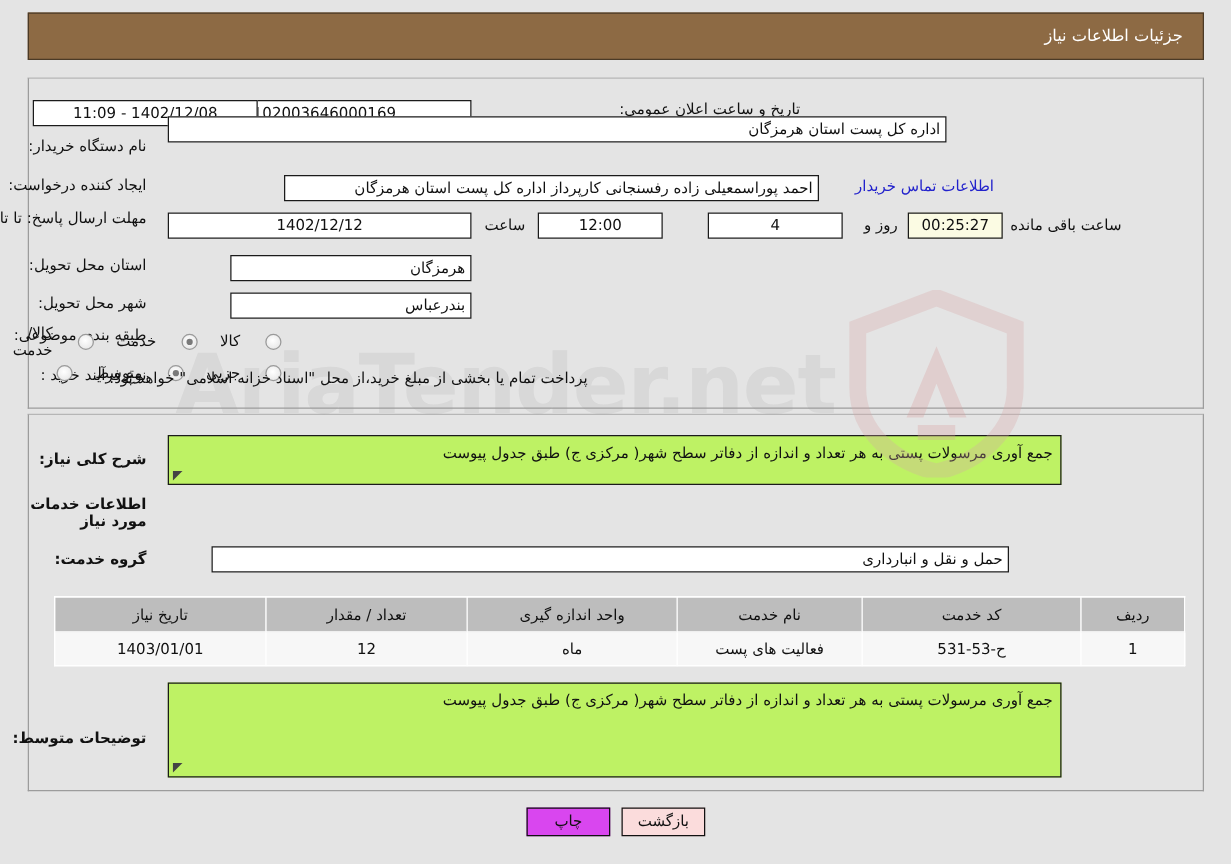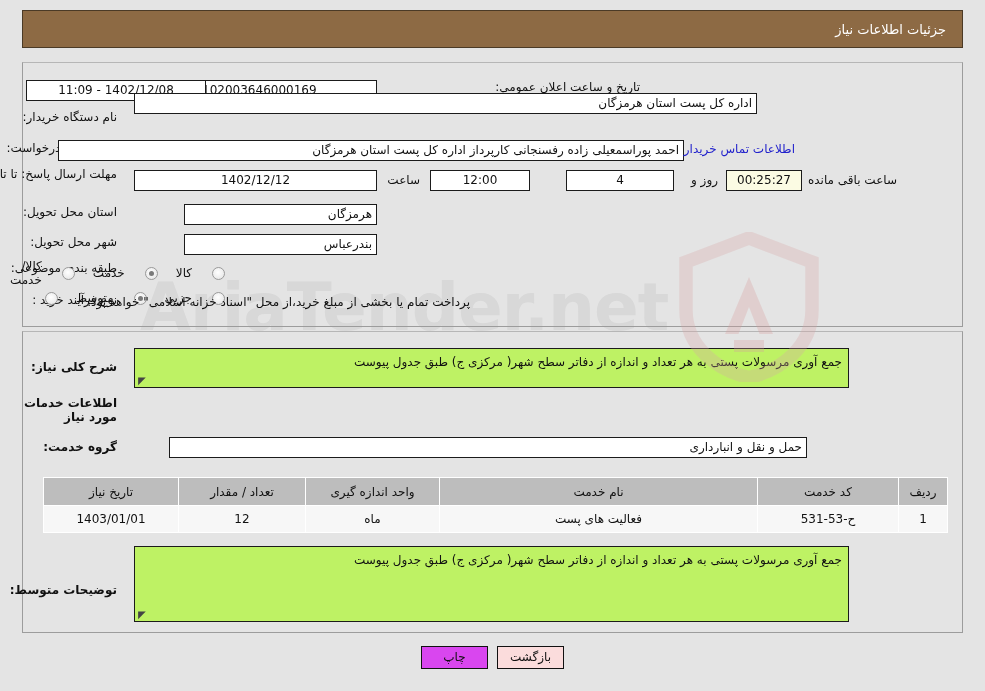--- a/index.html
+++ b/index.html
@@ -182,21 +182,21 @@
     background: #fff;
     border: 1px solid #b9b9b9;
   }
   .grid th {
     background: #bdbdbd;
     border: 1px solid #ffffff;
     height: 27px;
     font-weight: normal;
     color: #111;
     text-align: center;
-    padding: 0 4px;
+    padding: 0 21px;
   }
   .grid td {
     background: #f7f7f7;
     border: 1px solid #ffffff;
     height: 26px;
     text-align: center;
     padding: 0 4px;
     color: #111;
   }
 
@@ -264,21 +264,21 @@
 <div class="fld center" style="position:absolute; right:779px; top:80px; width:180px; z-index:3;">1402/12/08 - 11:09</div>
 
 <div class="row" style="right:868px; top:110px;">
   <span class="lbl">نام دستگاه خریدار:</span>
 </div>
 <div class="fld right" style="position:absolute; right:228px; top:93px; width:623px; z-index:3;">اداره کل پست استان هرمزگان</div>
 
 <div class="row" style="right:868px; top:141px;">
   <span class="lbl">ایجاد کننده درخواست:</span>
 </div>
-<div class="fld right" style="position:absolute; right:301px; top:140px; width:626px; z-index:3;">احمد پوراسمعیلی زاده رفسنجانی کارپرداز اداره کل پست استان هرمزگان</div>
+<div class="fld right" style="position:absolute; right:330px; top:140px; width:428px; z-index:3;">احمد پوراسمعیلی زاده رفسنجانی کارپرداز اداره کل پست استان هرمزگان</div>
 <a class="link" style="position:absolute; right:190px; top:142px; z-index:3;">اطلاعات تماس خریدار</a>
 
 <div class="row" style="right:868px; top:167px; width:100px; display:block;">
   <span class="lbl" style="display:block; text-align:left; width:100px;">مهلت ارسال پاسخ: تا تاریخ:</span>
 </div>
 <div class="fld center" style="position:absolute; right:608px; top:170px; width:243px; z-index:3;">1402/12/12</div>
 <span class="lbl" style="position:absolute; right:565px; top:173px; z-index:3;">ساعت</span>
 <div class="fld center" style="position:absolute; right:455px; top:170px; width:100px; z-index:3;">12:00</div>
 <div class="fld center" style="position:absolute; right:311px; top:170px; width:108px; z-index:3;">4</div>
 <span class="lbl" style="position:absolute; right:267px; top:173px; z-index:3;">روز و</span>

